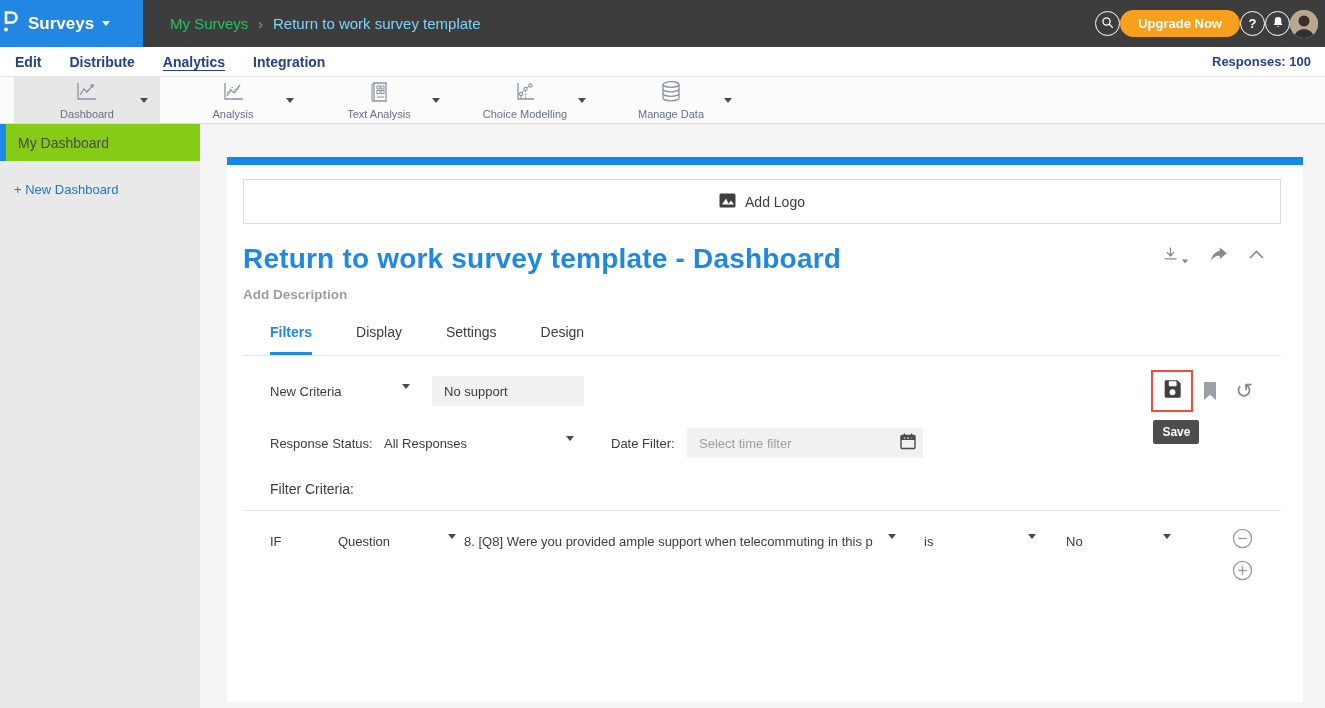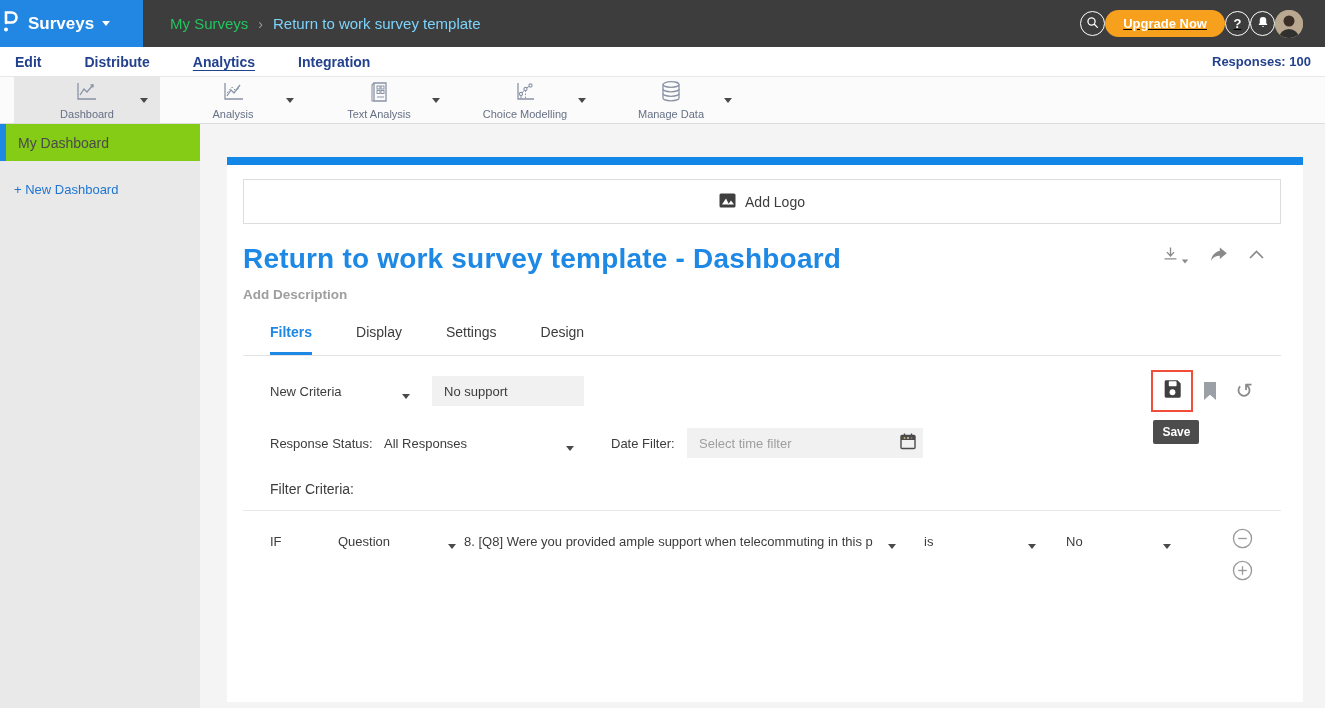--- a/index.html
+++ b/index.html
@@ -6,28 +6,28 @@
   html,body { width:1325px; height:708px; overflow:hidden; font-family:"Liberation Sans", sans-serif; background:#f4f4f4; }
 
   
   .topbar { height:47px; background:#3d3d3d; display:flex; align-items:center; position:relative; }
   .logo-box { width:143px; height:47px; background:#2287e2; display:flex; align-items:center; gap:8px; cursor:pointer; }
   .logo-box .product { color:#fff; font-size:17px; font-weight:bold; }
   .breadcrumb { display:flex; align-items:center; gap:10px; margin-left:27px; font-size:15px; }
   .bc-parent { color:#22c55e; cursor:pointer; }
   .bc-sep { color:#9a9a9a; font-size:14px; }
   .bc-current { color:#7dd3fc; }
-  .topbar-right { position:absolute; right:22px; top:0; height:47px; display:flex; align-items:center; gap:0;text-decoration:underline; }
+  .topbar-right { position:absolute; right:7px; top:0; height:47px; display:flex; align-items:center; gap:0; }
   .circle-btn { width:25px; height:25px; border:1.5px solid #fff; border-radius:50%; display:flex; align-items:center; justify-content:center; color:#fff; font-size:13px; font-weight:bold; cursor:pointer; }
   .upgrade-btn { background:#f7a01d; border:none; color:#fff; font-weight:bold; font-size:13px; height:27px; padding:0 18px; border-radius:14px; cursor:pointer; font-family:"Liberation Sans", sans-serif; }
   .avatar { width:28px; height:28px; border-radius:50%; overflow:hidden; cursor:pointer; background:#a9977f; }
 
   
   .subnav { height:29px; background:#fff; display:flex; align-items:center; justify-content:space-between; padding:0 14px 0 15px; }
-  .subnav-items { display:flex; gap:43px; }
+  .subnav-items { display:flex; gap:28px; }
   .subnav-item { font-size:14px; font-weight:bold; color:#24418e; cursor:pointer; }
   .subnav-item.active { text-decoration:underline; text-underline-offset:3px; }
   .responses { font-size:13px; font-weight:bold; color:#24418e; }
 
   
   .toolbar { height:48px; background:#fbfbfb; border-top:1px solid #e7e7e7; border-bottom:1px solid #dcdcdc; display:flex; padding-left:14px; }
   .tool { width:146px; height:100%; display:flex; align-items:center; justify-content:center; position:relative; cursor:pointer; }
   .tool.active { background:#e7e7e7; }
   .tool-inner { display:flex; flex-direction:column; align-items:center; gap:1px; }
   .tool-label { font-size:11px; color:#667085; }
@@ -57,21 +57,21 @@
   .desc { margin-top:12px; font-size:13.5px; font-weight:bold; color:#9e9e9e; cursor:pointer; }
 
   
   .tabs { margin-top:22px; border-bottom:1px solid #e4e4e4; padding-left:27px; display:flex; gap:44px; }
   .tab { font-size:14px; color:#3c3c3c; padding-bottom:12px; cursor:pointer; border-bottom:3px solid transparent; }
   .tab.active { color:#1e88e5; border-bottom-color:#1e88e5; font-weight:bold; }
 
   
   .frow { padding-left:27px; display:flex; align-items:center; }
   .row1 { margin-top:20px; height:30px; position:relative; }
-  .dd { display:flex; align-items:flex-end; justify-content:space-between; cursor:pointer; font-size:13px; color:#3c3c3c; }
+  .dd { display:flex; align-items:flex-start; justify-content:space-between; cursor:pointer; font-size:13px; color:#3c3c3c; }
   .dd-criteria { width:140px; margin-right:22px; }
   .ninput { width:152px; height:30px; background:#f1f1f1; border:none; padding:0 12px; font-size:13px; color:#3c3c3c; font-family:"Liberation Sans", sans-serif; }
   .save-cluster { position:absolute; right:28px; top:-6px; display:flex; align-items:center; }
   .red-box { width:42px; height:42px; border:2px solid #f04e3a; display:flex; align-items:center; justify-content:center; cursor:pointer; }
   .bm { margin-left:9px; cursor:pointer; display:flex; }
   .reset { margin-left:17px; cursor:pointer; font-size:21px; color:#8a8a8a; line-height:20px; }
   .tooltip { position:absolute; left:2px; top:50px; background:#4c4c4c; color:#fff; font-size:12px; font-weight:bold; padding:5px 9px; border-radius:2px; }
 
   .row2 { margin-top:22px; height:30px; }
   .lbl { font-size:13px; color:#3c3c3c; }

